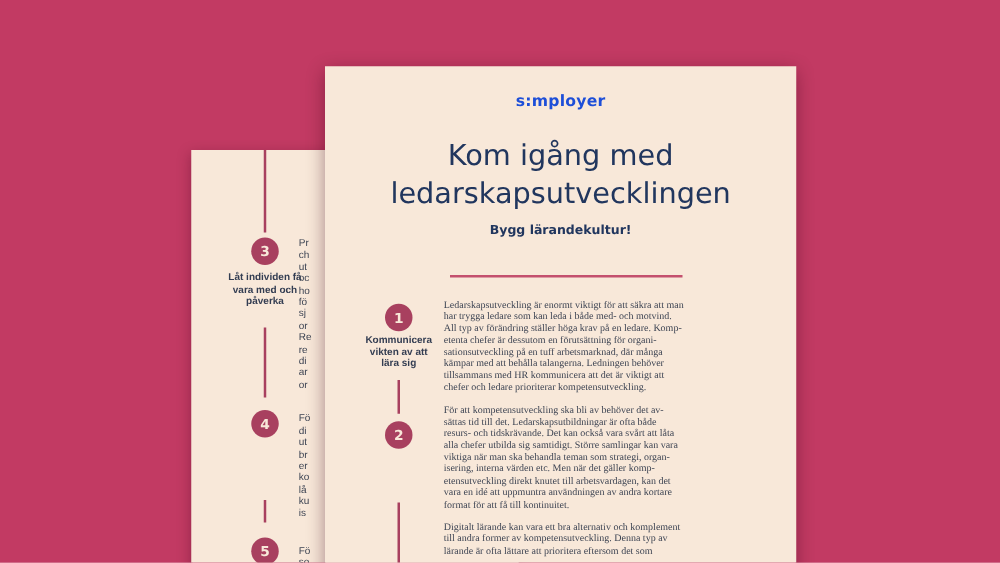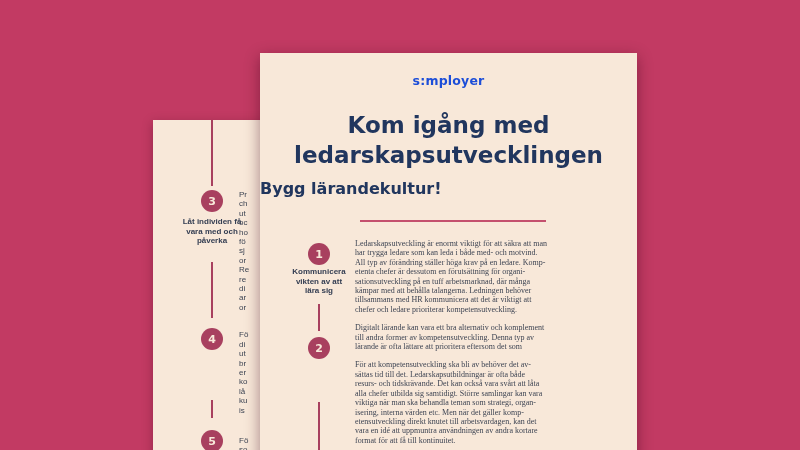--- a/index.html
+++ b/index.html
@@ -36,29 +36,29 @@
     text-align: center;
     font-family: "DejaVu Sans", sans-serif;
     font-weight: bold; font-size: 12.5px;
     color: #1d4ed8; letter-spacing: 0.2px;
   }
 
   .doc-title {
     position: absolute; left: 0; top: 57px; width: 100%;
     text-align: center; white-space: pre;
     font-family: "DejaVu Sans", sans-serif;
-    font-weight: bold; font-size: 23px; line-height: 30px;
+    font-weight: normal; font-size: 23px; line-height: 30px;
     color: #21365e;
   }
 
   .doc-subtitle {
     position: absolute; left: 0; top: 126px; width: 100%;
-    text-align: left;
-    font-family: "DejaVu Sans", sans-serif;
-    font-weight: bold; font-size: 16px;
+    text-align: center;
+    font-family: "DejaVu Sans", sans-serif;
+    font-weight: bold; font-size: 10px;
     color: #21365e;
   }
 
   .divider {
     position: absolute; left: 100px; top: 167px;
     width: 186px; height: 2px;
     background: #c4506e;
   }
 
   .step-circle {
@@ -187,28 +187,28 @@
 
     <div class="body-text">
       <p>Ledarskapsutveckling är enormt viktigt för att säkra att man
 har trygga ledare som kan leda i både med- och motvind.
 All typ av förändring ställer höga krav på en ledare. Komp-
 etenta chefer är dessutom en förutsättning för organi-
 sationsutveckling på en tuff arbetsmarknad, där många
 kämpar med att behålla talangerna. Ledningen behöver
 tillsammans med HR kommunicera att det är viktigt att
 chefer och ledare prioriterar kompetensutveckling.</p>
-      <p>Digitalt lärande kan vara ett bra alternativ och komplement
-till andra former av kompetensutveckling. Denna typ av
-lärande är ofta lättare att prioritera eftersom det som</p>
       <p>För att kompetensutveckling ska bli av behöver det av-
 sättas tid till det. Ledarskapsutbildningar är ofta både
 resurs- och tidskrävande. Det kan också vara svårt att låta
 alla chefer utbilda sig samtidigt. Större samlingar kan vara
 viktiga när man ska behandla teman som strategi, organ-
 isering, interna värden etc. Men när det gäller komp-
 etensutveckling direkt knutet till arbetsvardagen, kan det
 vara en idé att uppmuntra användningen av andra kortare
 format för att få till kontinuitet.</p>
+      <p>Digitalt lärande kan vara ett bra alternativ och komplement
+till andra former av kompetensutveckling. Denna typ av
+lärande är ofta lättare att prioritera eftersom det som</p>
     </div>
   </div>
 
 </div>
 
 </body></html>

